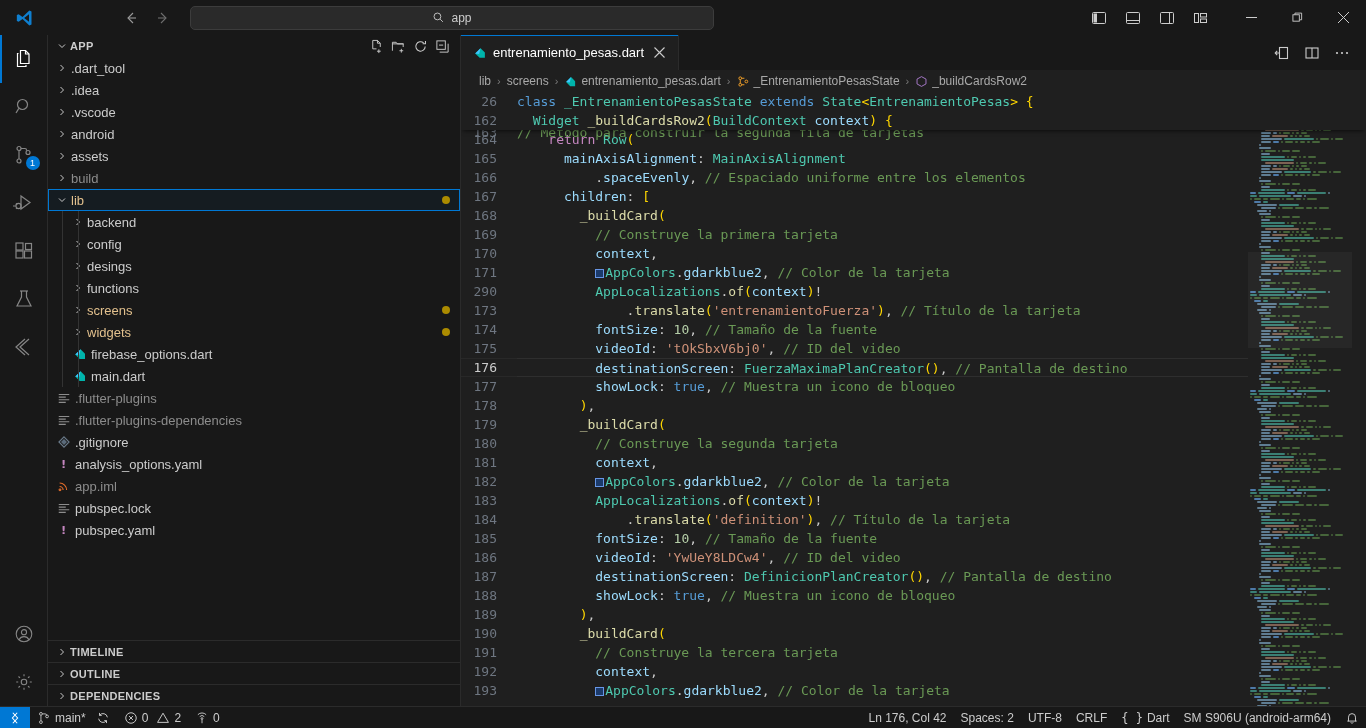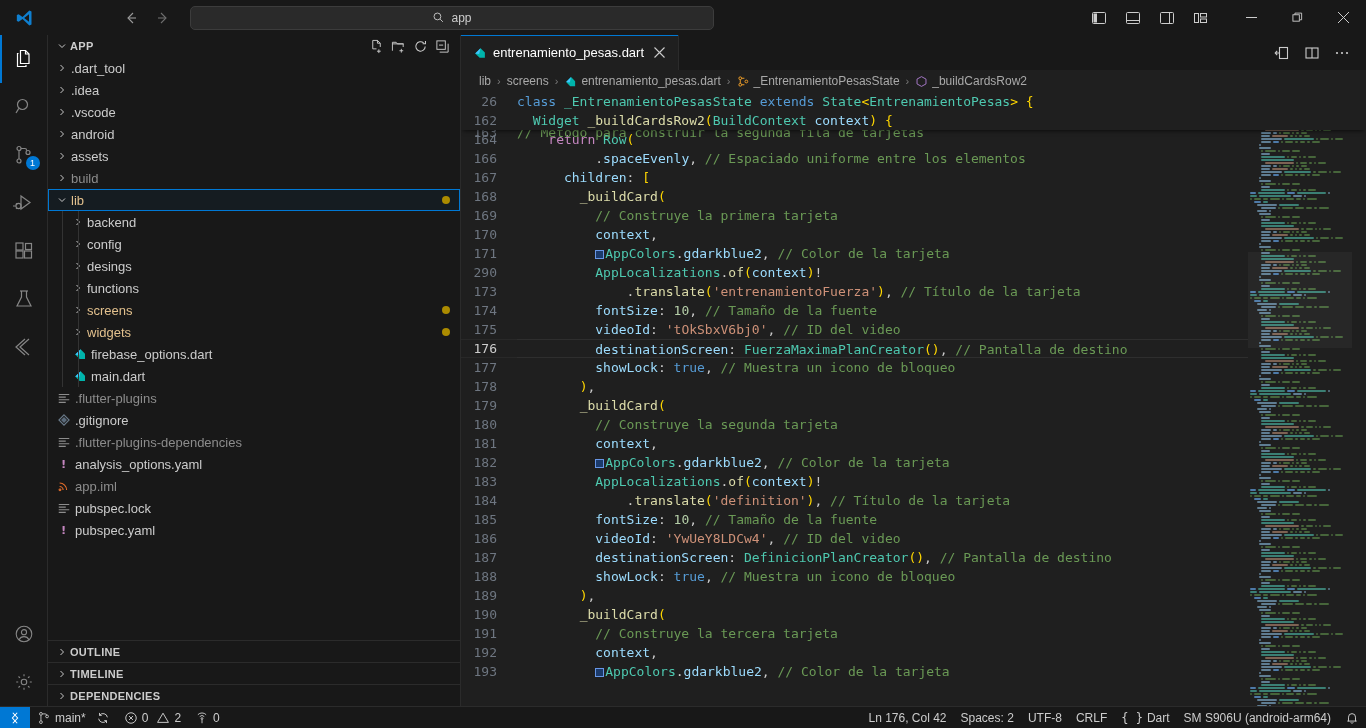--- a/index.html
+++ b/index.html
@@ -559,35 +559,35 @@
             <span class="ficon">
               <svg width="14" height="14" viewBox="0 0 16 16" stroke="#8c8c8c" stroke-width="1.2">
                 <path d="M2 4h12M2 7h8M2 10h12M2 13h8"></path>
               </svg>
             </span>
             <span class="rlabel c-dim">.flutter-plugins</span>
           </div>
           <div class="row">
             <span style="width: 6px; flex: 0 0 6px;"></span>
             <span class="ficon">
+              <svg width="14" height="14" viewBox="0 0 16 16" stroke="#8c8c8c" stroke-width="1.2">
+                <path d="M2 4h12M2 7h8M2 10h12M2 13h8"></path>
+              </svg>
+            </span>
+            <span class="rlabel c-dim">.flutter-plugins-dependencies</span>
+          </div>
+          <div class="row">
+            <span style="width: 6px; flex: 0 0 6px;"></span>
+            <span class="ficon">
               <svg width="14" height="14" viewBox="0 0 16 16">
                 <path d="M8 2.2 13.8 8 8 13.8 2.2 8z" fill="none" stroke="#6a7a8a" stroke-width="1.3"></path>
                 <path d="M8 4.6 11.4 8 8 11.4 4.6 8z" fill="#5a6a7a"></path>
               </svg>
             </span>
             <span class="rlabel c-white">.gitignore</span>
-          </div>
-          <div class="row">
-            <span style="width: 6px; flex: 0 0 6px;"></span>
-            <span class="ficon">
-              <svg width="14" height="14" viewBox="0 0 16 16" stroke="#8c8c8c" stroke-width="1.2">
-                <path d="M2 4h12M2 7h8M2 10h12M2 13h8"></path>
-              </svg>
-            </span>
-            <span class="rlabel c-dim">.flutter-plugins-dependencies</span>
           </div>
           <div class="row">
             <span style="width: 6px; flex: 0 0 6px;"></span>
             <span class="ficon">
               <svg width="14" height="14" viewBox="0 0 16 16">
                 <text x="4.5" y="12.5" font-family="DejaVu Sans" font-size="13" font-weight="bold" fill="#c586c0">!</text>
               </svg>
             </span>
             <span class="rlabel c-white">analysis_options.yaml</span>
           </div>
@@ -623,29 +623,29 @@
           </div>
         </div>
 
       <div>
         <div class="panel-row">
           <span class="twisty">
             <svg width="12" height="12" viewBox="0 0 16 16" fill="none" stroke="currentColor" stroke-width="1.3">
                 <path d="M6 4l4 4-4 4"></path>
               </svg>
           </span>
-          <span>OUTLINE</span>
+          <span>TIMELINE</span>
         </div>
         <div class="panel-row">
           <span class="twisty">
             <svg width="12" height="12" viewBox="0 0 16 16" fill="none" stroke="currentColor" stroke-width="1.3">
                 <path d="M6 4l4 4-4 4"></path>
               </svg>
           </span>
-          <span>TIMELINE</span>
+          <span>OUTLINE</span>
         </div>
         <div class="panel-row">
           <span class="twisty">
             <svg width="12" height="12" viewBox="0 0 16 16" fill="none" stroke="currentColor" stroke-width="1.3">
                 <path d="M6 4l4 4-4 4"></path>
               </svg>
           </span>
           <span>DEPENDENCIES</span>
         </div>
       </div>
@@ -745,20 +745,21 @@
           </div>
         </div>
 
         <div class="codeline" style="position:absolute;top:31px;left:0;right:0;z-index:1;">
           <span class="lnum">163</span>
           <span class="ctext t-com">// Metodo para construir la segunda fila de tarjetas</span>
         </div>
 
         <div class="codebody" id="code-lines">
             <div class="codeline"><span class="lnum">164</span><span class="ctext">    <span class="t-kw2">return</span> <span class="t-type">Row</span><span style="color:#ffd700">(</span></span></div>
+            <div class="codeline"><span class="lnum">165</span><span class="ctext">      <span class="t-var">mainAxisAlignment</span><span class="t-pun">:</span> <span class="t-type">MainAxisAlignment</span></span></div>
             <div class="codeline"><span class="lnum">166</span><span class="ctext">          <span class="t-pun">.</span><span class="t-var">spaceEvenly</span><span class="t-pun">,</span> <span class="t-com">// Espaciado uniforme entre los elementos</span></span></div>
             <div class="codeline"><span class="lnum">167</span><span class="ctext">      <span class="t-var">children</span><span class="t-pun">:</span> <span style="color:#ffd700">[</span></span></div>
             <div class="codeline"><span class="lnum">168</span><span class="ctext">        <span class="t-fn">_buildCard</span><span style="color:#ffd700">(</span></span></div>
             <div class="codeline"><span class="lnum">169</span><span class="ctext">          <span class="t-com">// Construye la primera tarjeta</span></span></div>
             <div class="codeline"><span class="lnum">170</span><span class="ctext">          <span class="t-var">context</span><span class="t-pun">,</span></span></div>
             <div class="codeline"><span class="lnum">171</span><span class="ctext">          <span class="colorbox"></span><span class="t-type">AppColors</span><span class="t-pun">.</span><span class="t-var">gdarkblue2</span><span class="t-pun">,</span> <span class="t-com">// Color de la tarjeta</span></span></div>
             <div class="codeline"><span class="lnum">290</span><span class="ctext">          <span class="t-type">AppLocalizations</span><span class="t-pun">.</span><span class="t-fn">of</span><span style="color:#ffd700">(</span><span class="t-var">context</span><span style="color:#ffd700">)</span><span class="t-pun">!</span></span></div>
             <div class="codeline"><span class="lnum">173</span><span class="ctext">              <span class="t-pun">.</span><span class="t-fn">translate</span><span style="color:#ffd700">(</span><span class="t-str">'entrenamientoFuerza'</span><span style="color:#ffd700">)</span><span class="t-pun">,</span> <span class="t-com">// Título de la tarjeta</span></span></div>
             <div class="codeline"><span class="lnum">174</span><span class="ctext">          <span class="t-var">fontSize</span><span class="t-pun">:</span> <span class="t-num">10</span><span class="t-pun">,</span> <span class="t-com">// Tamaño de la fuente</span></span></div>
             <div class="codeline"><span class="lnum">175</span><span class="ctext">          <span class="t-var">videoId</span><span class="t-pun">:</span> <span class="t-str">'tOkSbxV6bj0'</span><span class="t-pun">,</span> <span class="t-com">// ID del video</span></span></div>

